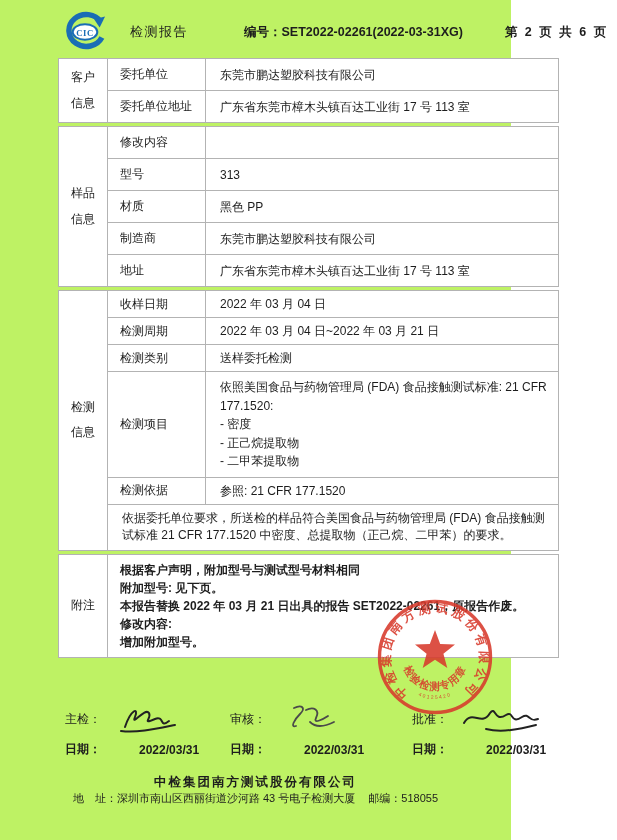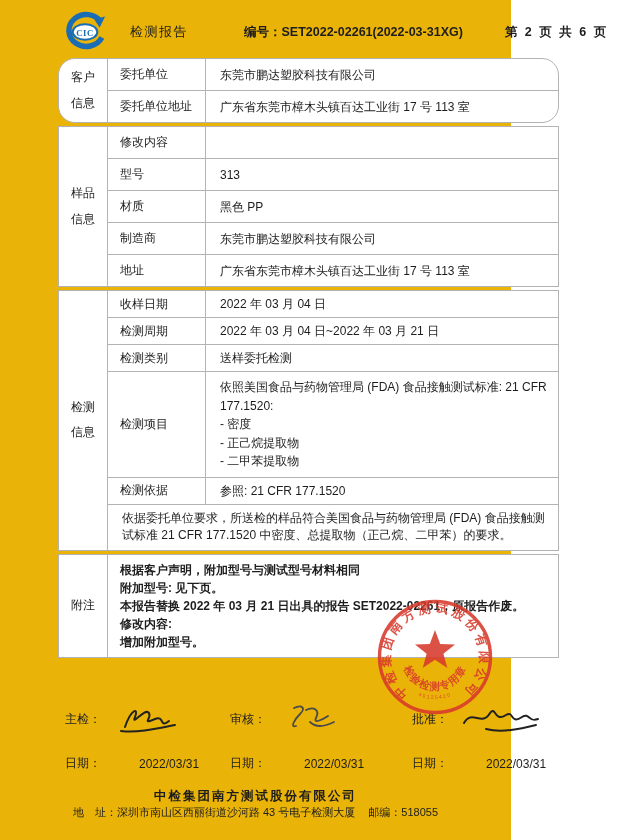--- a/index.html
+++ b/index.html
@@ -1,47 +1,47 @@
 <!DOCTYPE html>
 <html><head>
 <meta charset="utf-8">
 <style>
   html,body{margin:0;padding:0;background:#ffffff;}
   body{width:617px;height:840px;font-family:"Liberation Sans","DejaVu Sans",sans-serif;color:#1d1d1d;position:relative;overflow:hidden;}
-  .page{position:relative;width:511px;height:840px;background:#eab308;}
+  .page{position:relative;width:511px;height:840px;background:#bef264;}
 
   
   .hdr{display:flex;align-items:center;padding:14px 0 0 62px;height:50px;box-sizing:border-box;}
   .logo{width:46px;height:42px;flex:0 0 auto;}
   .hdr-title{font-weight:normal;font-size:13px;margin-left:22px;letter-spacing:1.5px;white-space:nowrap;}
   .hdr-no{font-weight:bold;font-size:12.5px;margin-left:56px;white-space:nowrap;}
   .hdr-page{font-weight:bold;font-size:12.5px;margin-left:42px;letter-spacing:2px;white-space:nowrap;}
 
   
   .tbl{margin:0 0 3px 58px;width:501px;border:1px solid #b3b3b3;display:flex;box-sizing:border-box;background:#fff;}
-  .tbl.first{margin-top:8px;border-radius:17px;}
+  .tbl.first{margin-top:8px;}
   .gcell{width:49px;border-right:1px solid #b3b3b3;display:flex;align-items:center;justify-content:center;text-align:center;white-space:pre-line;font-size:12px;line-height:2.1;box-sizing:border-box;flex:0 0 auto;}
   .rows{flex:1;display:flex;flex-direction:column;min-width:0;}
   .row{display:flex;border-top:1px solid #b3b3b3;}
   .row:first-child{border-top:none;}
   .lbl{width:98px;flex:0 0 auto;border-right:1px solid #b3b3b3;display:flex;align-items:center;padding-left:12px;font-size:12px;box-sizing:border-box;}
   .val{flex:1;display:flex;align-items:center;padding:4px 8px 4px 14px;font-size:12px;white-space:pre-line;line-height:1.5;box-sizing:border-box;min-width:0;}
   .h31{min-height:31px;}
   .h25{min-height:25px;}
   .val.multi{align-items:flex-start;padding-top:6px;padding-bottom:6px;line-height:1.55;}
   .val.tight{align-items:flex-start;padding-top:5px;padding-bottom:5px;line-height:1.45;}
   .notes-content{flex:1;padding:6px 10px 6px 12px;font-size:12px;line-height:1.5;white-space:pre-line;box-sizing:border-box;font-weight:bold;}
 
   
   .sig-block{margin:42px 0 0 58px;width:501px;font-size:12px;position:relative;}
   .sig-row{display:grid;grid-template-columns:165px 182px 1fr;}
   .sig-cell{display:flex;align-items:center;height:40px;}
   .sig-role{padding-left:7px;white-space:nowrap;font-family:Liberation Serif, serif;}
   .sig-scribble{margin-left:10px;flex:0 0 auto;}
-  .sig-date-row{display:grid;grid-template-columns:165px 182px 1fr;margin-top:14px;}
+  .sig-date-row{display:grid;grid-template-columns:165px 182px 1fr;margin-top:0;font-weight:bold;}
   .sig-date-cell{display:flex;align-items:center;height:20px;}
   .sig-date-lbl{padding-left:7px;white-space:nowrap;}
   .sig-date-val{margin-left:38px;white-space:nowrap;}
 
   
   .stamp{position:absolute;left:373px;top:595px;width:124px;height:124px;opacity:0.88;pointer-events:none;}
 
   
   .ftr{margin-top:14px;text-align:center;}
   .ftr-company{font-weight:bold;font-size:12.5px;letter-spacing:2px;}

